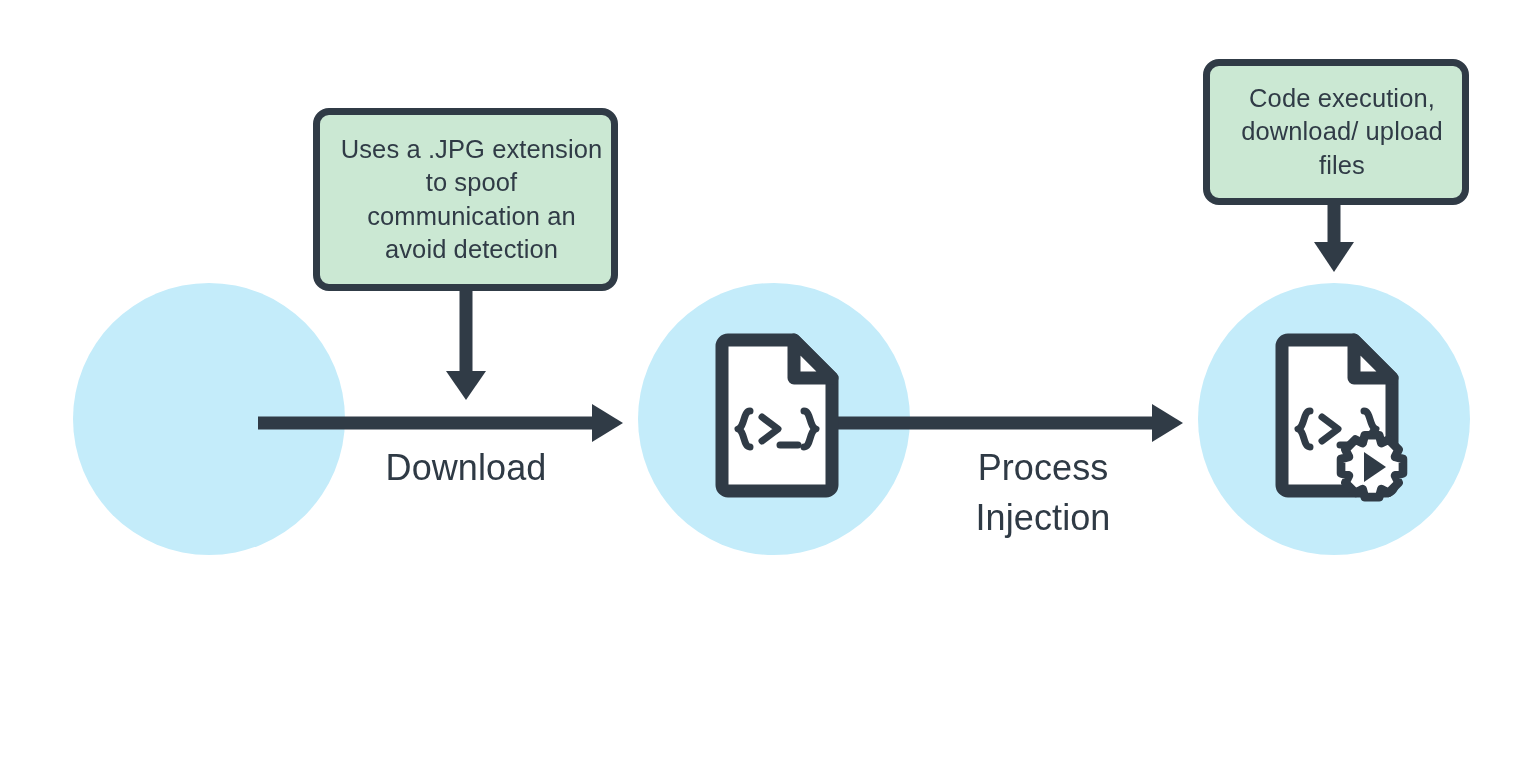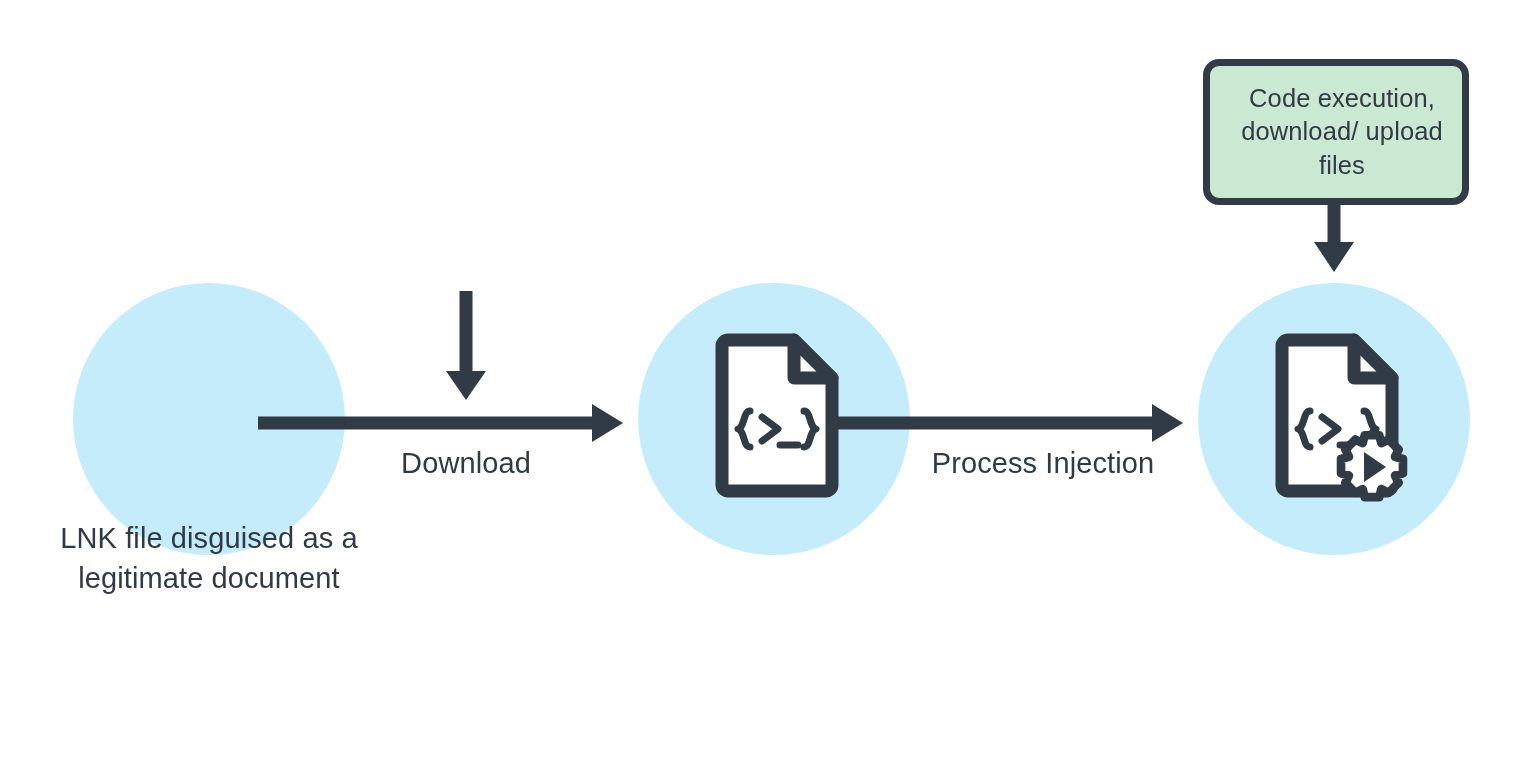--- a/index.html
+++ b/index.html
@@ -76,21 +76,21 @@
     letter-spacing: 0.1px;
   }
   #label-lnk   { left: 29px;   top: 519px; width: 360px; }
   #label-ps    { left: 565px;  top: 519px; width: 418px; }
   #label-shell { left: 1154px; top: 519px; width: 360px; }
 
   
   .arrow-caption {
     position: absolute;
     color: #2F3A45;
-    font-size: 29px;
+    font-size: 36px;
     line-height: 1.38;
     text-align: center;
     letter-spacing: 0.1px;
   }
   #caption-download  { left: 325px; top: 443px; width: 282px; }
   #caption-injection { left: 912px; top: 443px; width: 262px; }
 
   
   .icon-wrap { position: absolute; }
   #icon-lnk   { left: 150px;  top: 333px; width: 130px; height: 165px; }
@@ -122,20 +122,23 @@
       <line x1="466" y1="291" x2="466" y2="374" stroke="#303B46" stroke-width="13"></line>
       <polygon points="446,371 486,371 466,400" fill="#303B46"></polygon>
     </g>
 
     <g>
       <line x1="1334" y1="205" x2="1334" y2="245" stroke="#303B46" stroke-width="13"></line>
       <polygon points="1314,242 1354,242 1334,272" fill="#303B46"></polygon>
     </g>
   </svg>
 
+  <div id="callout-jpg" class="callout">
+    <span class="callout-text">Uses a .JPG extension to spoof communication an avoid detection</span>
+  </div>
 
   <div id="callout-capabilities" class="callout">
     <span class="callout-text">Code execution, download/ upload files</span>
   </div>
 
 
   <div id="icon-ps" class="icon-wrap">
     <svg viewBox="0 0 130 165" width="130" height="165">
       <path d="M16 7 H82 L120 45 V152 A6 6 0 0 1 114 158 H16 A6 6 0 0 1 10 152 V13 A6 6 0 0 1 16 7 Z" fill="#FFFFFF" stroke="#303B46" stroke-width="13" stroke-linejoin="round"></path>
       <path d="M82 7 L82 45 L120 45 Z" fill="#FFFFFF" stroke="#303B46" stroke-width="13" stroke-linejoin="round"></path>
@@ -161,18 +164,17 @@
       </g>
 
       <g transform="translate(100,131)">
         <path d="M-10 -40 H10 L13 -29 L23 -34 L37 -20 L32 -10 L43 -7 V13 L32 16 L37 26 L23 40 L13 35 L10 46 H-10
                  L-13 35 L-23 40 L-37 26 L-32 16 L-43 13 V-7 L-32 -10 L-37 -20 L-23 -34 L-13 -29 Z" fill="#FFFFFF" stroke="#303B46" stroke-width="12" stroke-linejoin="round" transform="scale(0.72)"></path>
         <polygon points="-8,-12 14,3 -8,18" fill="#303B46"></polygon>
       </g>
     </svg>
   </div>
 
-  <div id="label-lnk" class="node-label">LNK file disguised as a legitimate document</div>
 
   <div id="caption-download" class="arrow-caption">Download</div>
   <div id="caption-injection" class="arrow-caption">Process Injection</div>
 
 </div>
 
 </body></html>

